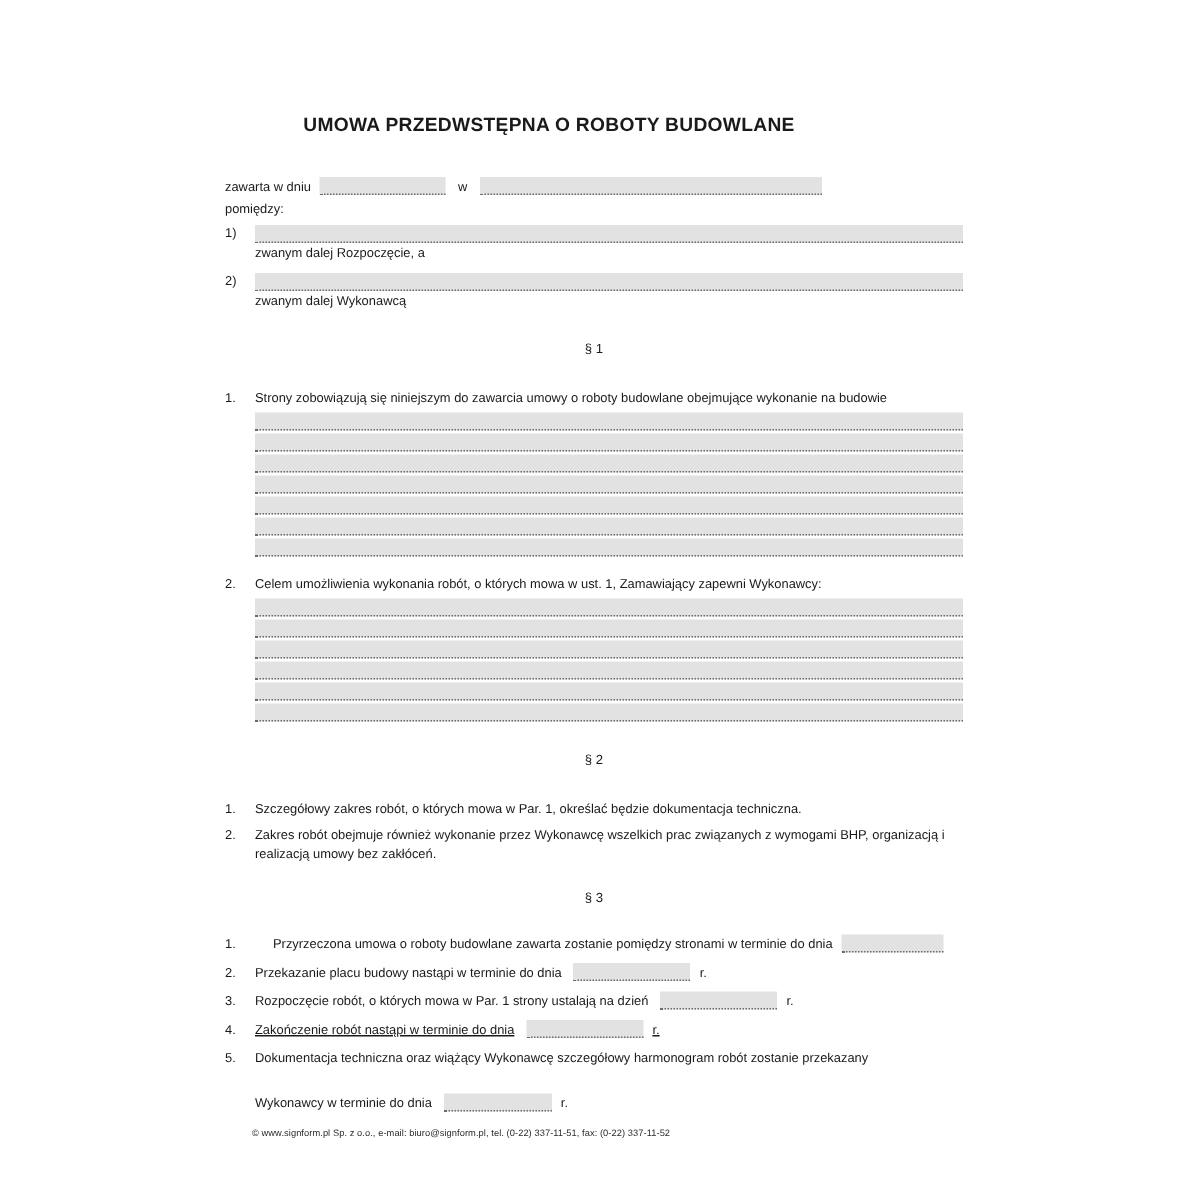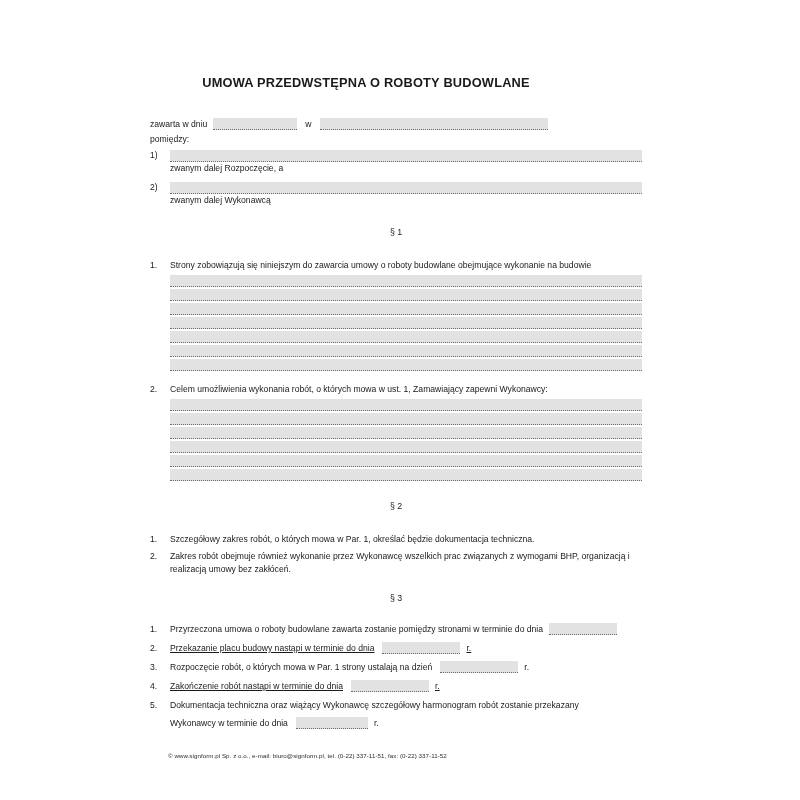--- a/index.html
+++ b/index.html
@@ -191,29 +191,29 @@
         <span class="txt" style="white-space:normal;">Zakres robót obejmuje również wykonanie przez Wykonawcę wszelkich prac związanych z wymogami BHP, organizacją i realizacją umowy bez zakłóceń.</span>
       </div>
     </div>
 
     <p class="para-mark" style="margin-top:17px;margin-bottom:20px;">§ 3</p>
 
     <div class="sec-items">
 
       <div class="numbered" style="margin-bottom:6px;">
         <span class="num">1.</span>
-        <span class="txt" style="display:flex;align-items:flex-end;">
+        <span class="txt" style="display:flex;align-items:flex-end;margin-left:12px;">
           <span>Przyrzeczona umowa o roboty budowlane zawarta zostanie pomiędzy stronami w terminie do dnia</span>
           <span class="fill" style="width:68px;margin:0 0 1px 6px;"></span>
         </span>
       </div>
 
       <div class="numbered" style="margin-bottom:6px;">
         <span class="num">2.</span>
-        <span class="txt" style="display:flex;align-items:center;text-decoration:underline;">
+        <span class="txt" style="display:flex;align-items:center;">
           <span>Przekazanie placu budowy nastąpi w terminie do dnia</span>
           <span class="fill" style="width:78px;margin:0 6px 1px 8px;"></span>
           <span>r.</span>
         </span>
       </div>
 
       <div class="numbered" style="margin-bottom:6px;">
         <span class="num">3.</span>
         <span class="txt" style="display:flex;align-items:flex-end;">
           <span>Rozpoczęcie robót, o których mowa w Par. 1 strony ustalają na dzień</span>
@@ -228,21 +228,21 @@
           <span>Zakończenie robót nastąpi w terminie do dnia</span>
           <span class="fill" style="width:78px;margin:0 6px 1px 8px;"></span>
           <span>r.</span>
         </span>
       </div>
 
       <div class="numbered">
         <span class="num">5.</span>
         <span class="txt">
           <span style="display:block;">Dokumentacja techniczna oraz wiążący Wykonawcę szczegółowy harmonogram robót zostanie przekazany</span>
-          <span style="display:flex;align-items:flex-end;margin-top:5px;">
+          <span style="display:flex;align-items:flex-end;margin-top:17px;">
             <span>Wykonawcy w terminie do dnia</span>
             <span class="fill" style="width:72px;margin:0 6px 1px 8px;"></span>
             <span>r.</span>
           </span>
         </span>
       </div>
 
     </div>
   </div>
 

